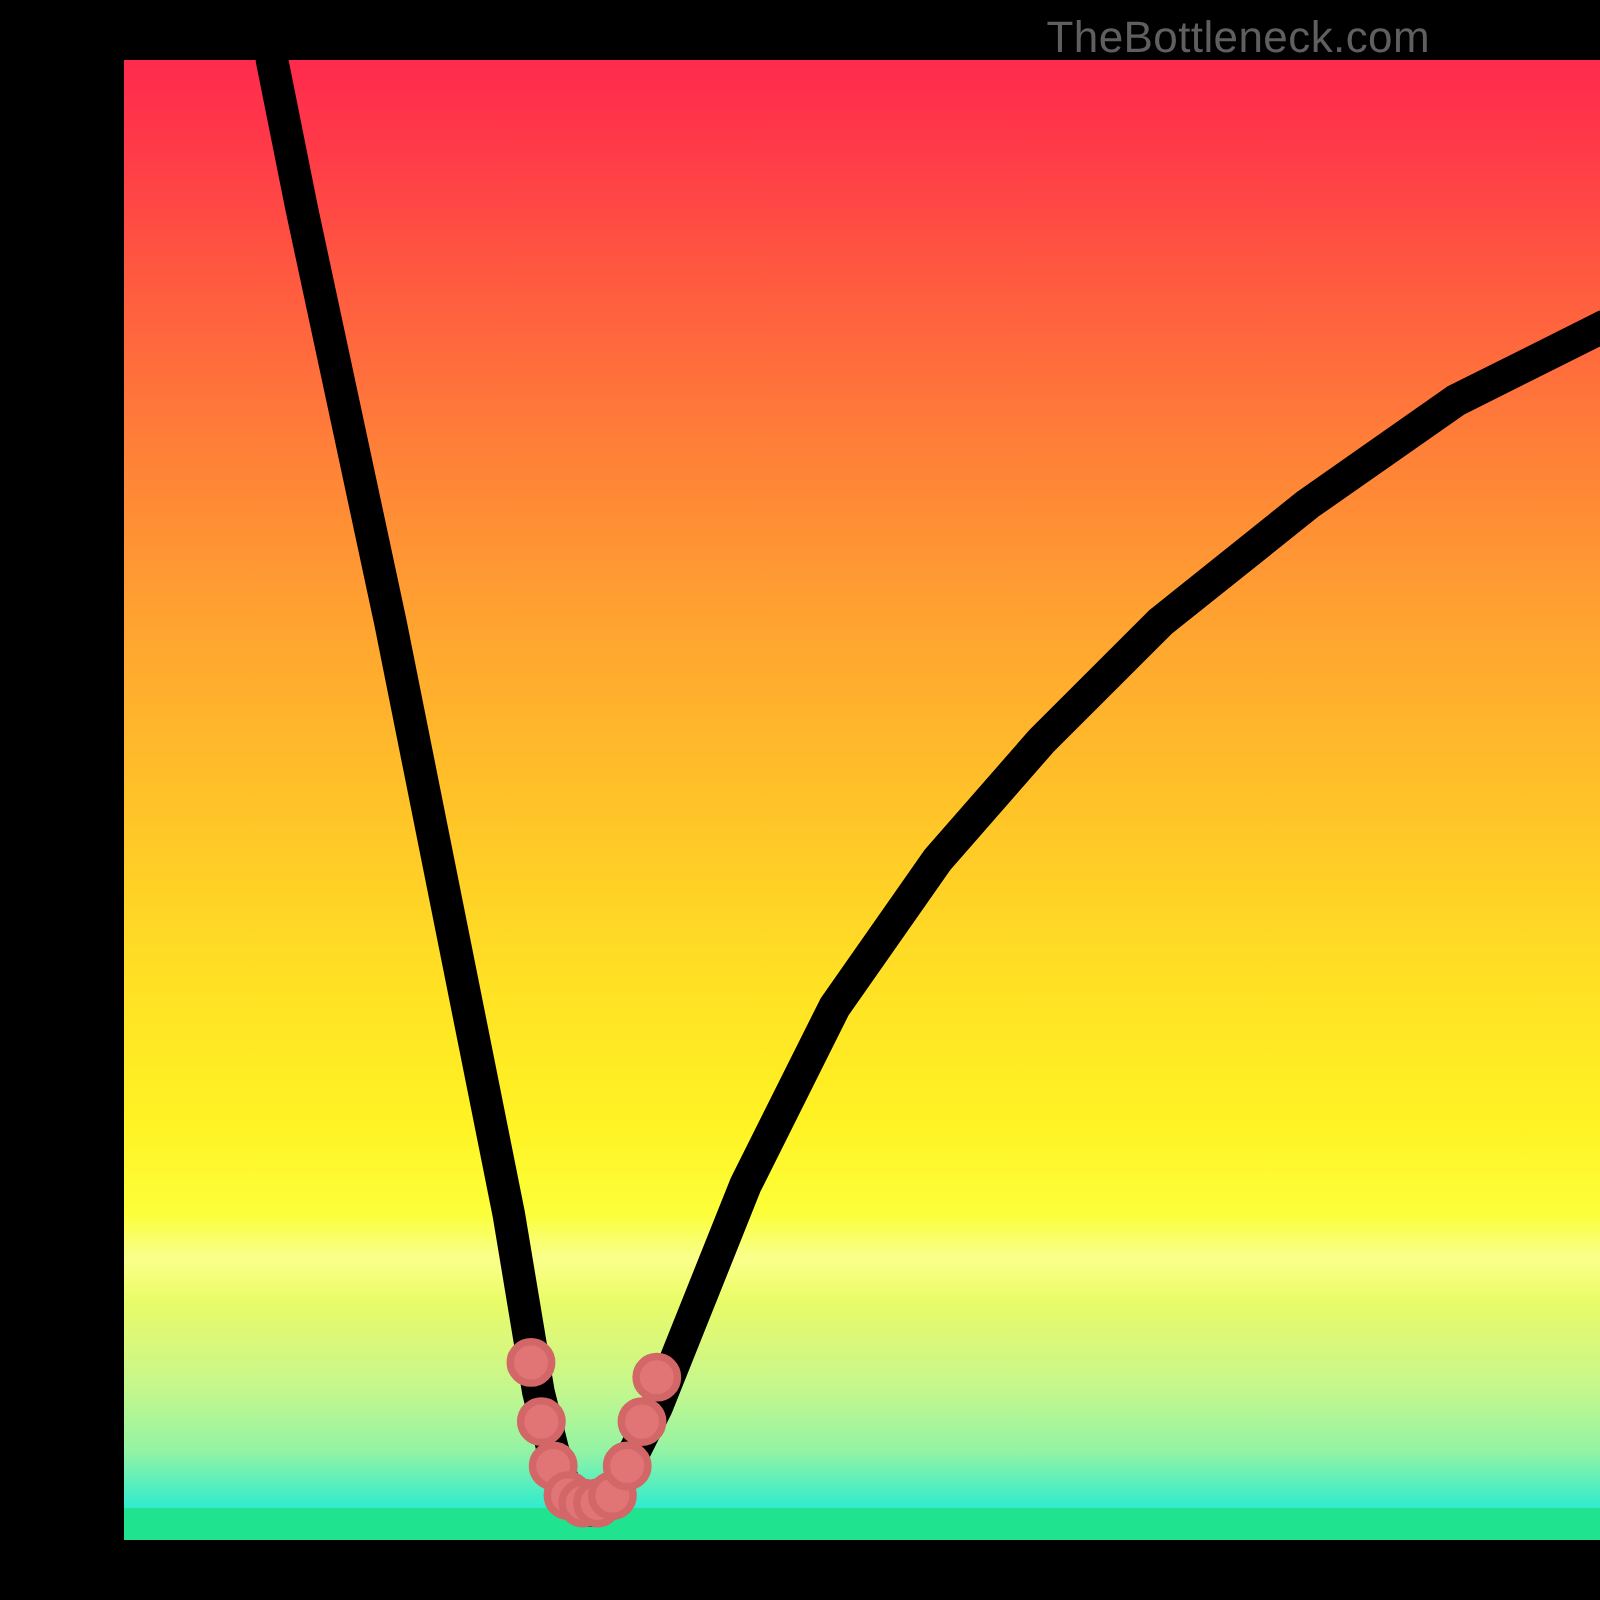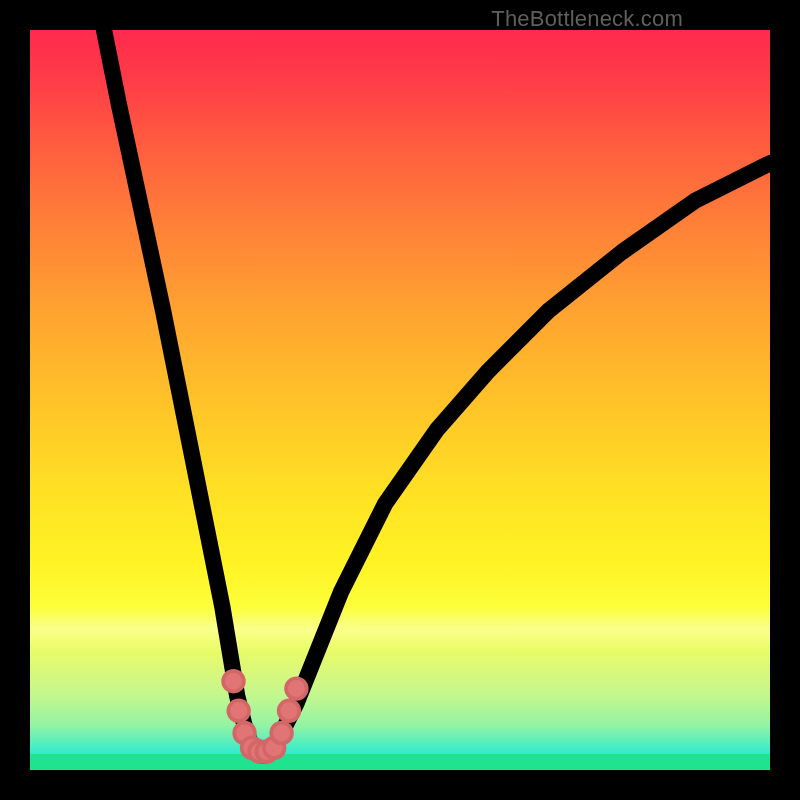--- a/index.html
+++ b/index.html
@@ -9,20 +9,21 @@
     height: 800px;
     background: #000;
     overflow: hidden;
     font-family: Arial, Helvetica, sans-serif;
   }
   .stage {
     position: relative;
     width: 711px;
     height: 800px;
     background: #000;
+    margin-left: 32px;
   }
   .watermark {
     position: absolute;
     top: 6px;
     right: 28px;
     color: #5f5f5f;
     font-size: 22px;
     letter-spacing: 0.2px;
     z-index: 10;
   }

